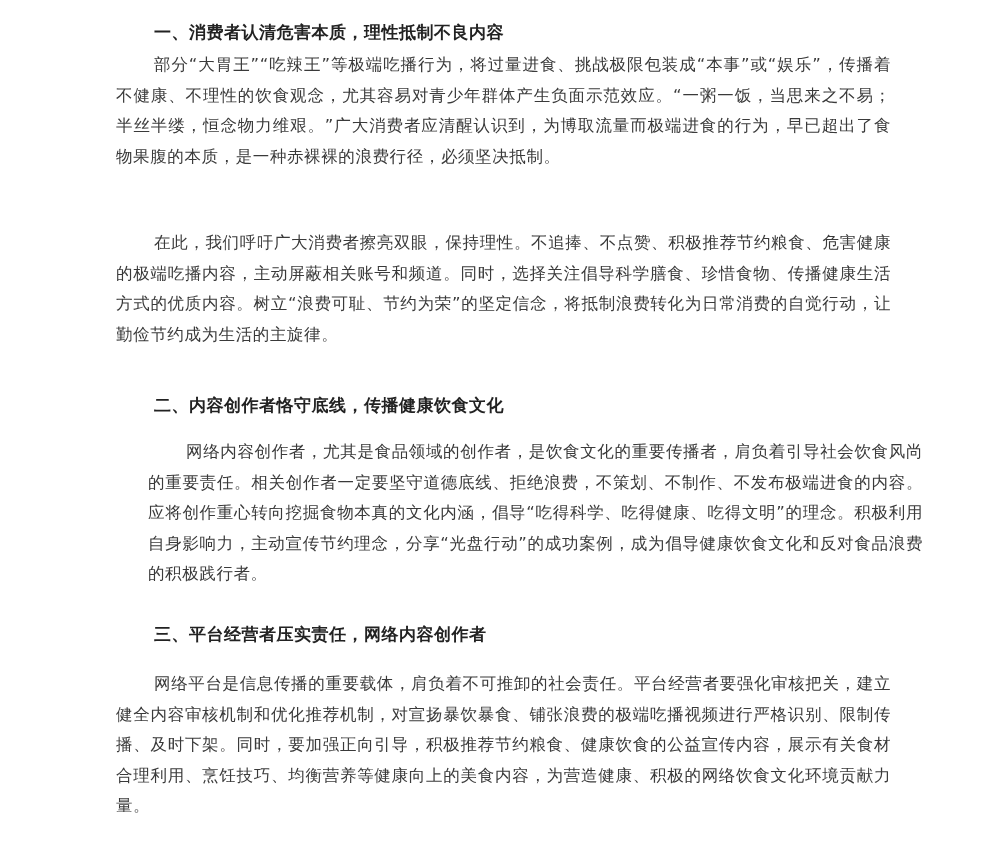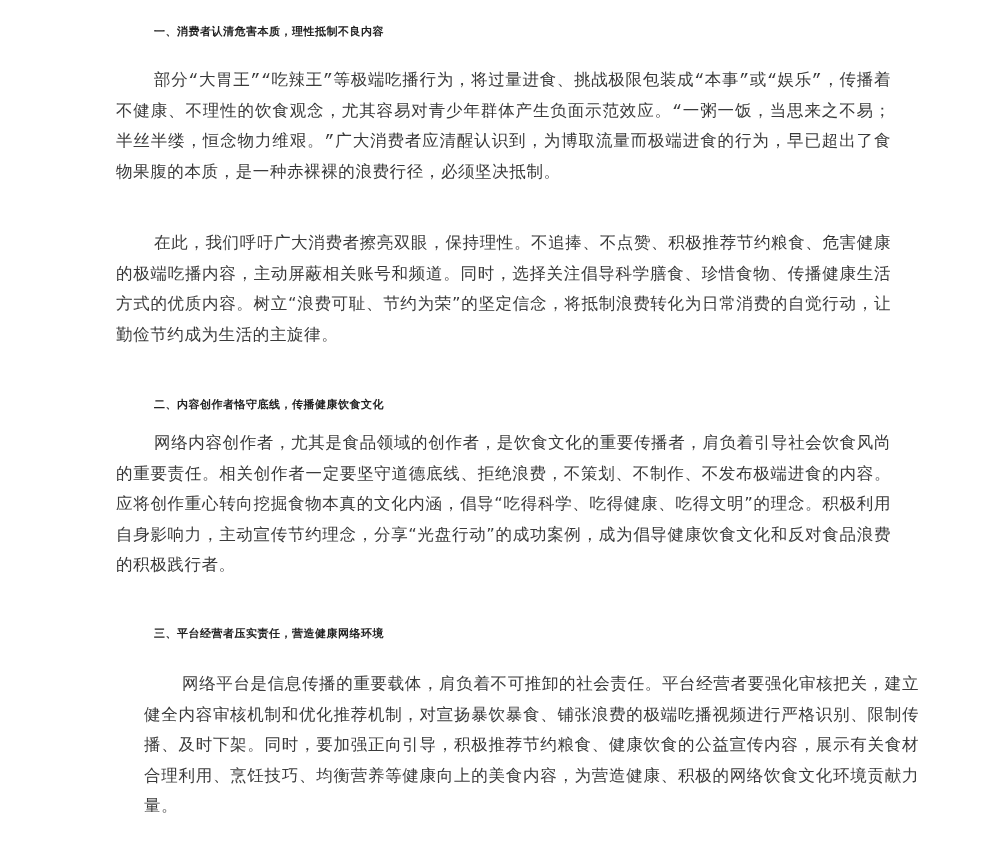--- a/index.html
+++ b/index.html
@@ -1,37 +1,37 @@
 <!DOCTYPE html>
 <html><head>
 <meta charset="utf-8">
 <style>
   html, body { margin: 0; padding: 0; background: #ffffff; }
   body { width: 1000px; height: 845px; overflow: hidden; position: relative;
          font-family: "DejaVu Sans", "Liberation Sans", sans-serif; color: #333333; }
   .article { position: absolute; left: 116px; top: 14px; width: 775px; }
-  .heading { font-size: 11px; font-weight: bold; color: #222222; margin: 0;
+  .heading { font-size: 17px; font-weight: bold; color: #222222; margin: 0;
              text-indent: 38px; line-height: 36px; letter-spacing: 0.5px; }
   .para { font-size: 16.5px; line-height: 30.5px; margin: 0; text-indent: 38px;
           text-align: justify; letter-spacing: 0.6px; color: #3a3a3a; }
   .h1 { position: absolute; top: 0px; }
-  .p1 { position: absolute; top: 52px; font-family: Liberation Mono, monospace; }
+  .p1 { position: absolute; top: 36px; }
   .p2 { position: absolute; top: 214px; }
   .h2 { position: absolute; top: 373px; }
-  .p3 { position: absolute; top: 414px; }
+  .p3 { position: absolute; top: 423px; margin-left: 32px; }
   .h3 { position: absolute; top: 602px; }
-  .p4 { position: absolute; top: 655px; margin-left: 28px; }
+  .p4 { position: absolute; top: 655px; }
   .block { width: 775px; }
 </style>
 </head>
 <body>
 
 <div class="article">
   <h3 class="heading h1 block">一、消费者认清危害本质，理性抵制不良内容</h3>
   <p class="para p1 block">部分“大胃王”“吃辣王”等极端吃播行为，将过量进食、挑战极限包装成“本事”或“娱乐”，传播着不健康、不理性的饮食观念，尤其容易对青少年群体产生负面示范效应。“一粥一饭，当思来之不易；半丝半缕，恒念物力维艰。”广大消费者应清醒认识到，为博取流量而极端进食的行为，早已超出了食物果腹的本质，是一种赤裸裸的浪费行径，必须坚决抵制。</p>
   <p class="para p2 block">在此，我们呼吁广大消费者擦亮双眼，保持理性。不追捧、不点赞、积极推荐节约粮食、危害健康的极端吃播内容，主动屏蔽相关账号和频道。同时，选择关注倡导科学膳食、珍惜食物、传播健康生活方式的优质内容。树立“浪费可耻、节约为荣”的坚定信念，将抵制浪费转化为日常消费的自觉行动，让勤俭节约成为生活的主旋律。</p>
 
   <h3 class="heading h2 block">二、内容创作者恪守底线，传播健康饮食文化</h3>
   <p class="para p3 block">网络内容创作者，尤其是食品领域的创作者，是饮食文化的重要传播者，肩负着引导社会饮食风尚的重要责任。相关创作者一定要坚守道德底线、拒绝浪费，不策划、不制作、不发布极端进食的内容。应将创作重心转向挖掘食物本真的文化内涵，倡导“吃得科学、吃得健康、吃得文明”的理念。积极利用自身影响力，主动宣传节约理念，分享“光盘行动”的成功案例，成为倡导健康饮食文化和反对食品浪费的积极践行者。</p>
 
-  <h3 class="heading h3 block">三、平台经营者压实责任，营造健康网络环境</h3>
+  <h3 class="heading h3 block">三、平台经营者压实责任，网络内容创作者</h3>
   <p class="para p4 block">网络平台是信息传播的重要载体，肩负着不可推卸的社会责任。平台经营者要强化审核把关，建立健全内容审核机制和优化推荐机制，对宣扬暴饮暴食、铺张浪费的极端吃播视频进行严格识别、限制传播、及时下架。同时，要加强正向引导，积极推荐节约粮食、健康饮食的公益宣传内容，展示有关食材合理利用、烹饪技巧、均衡营养等健康向上的美食内容，为营造健康、积极的网络饮食文化环境贡献力量。</p>
 </div>
 
 </body></html>

